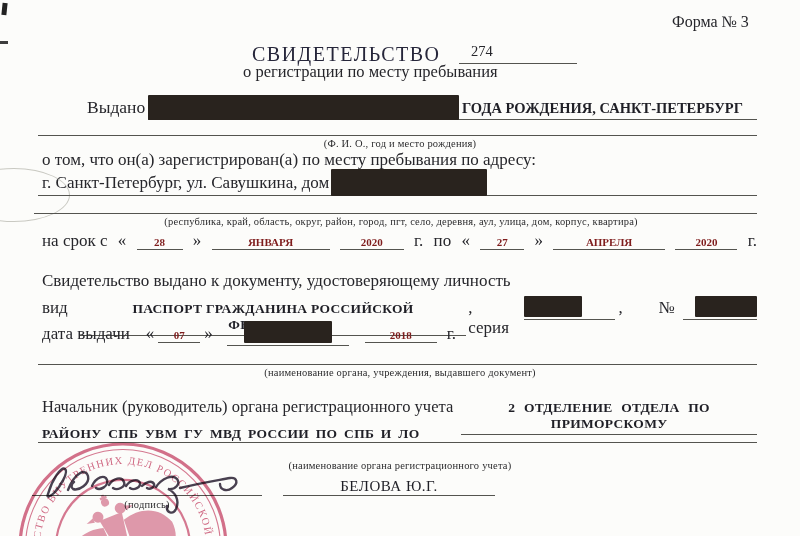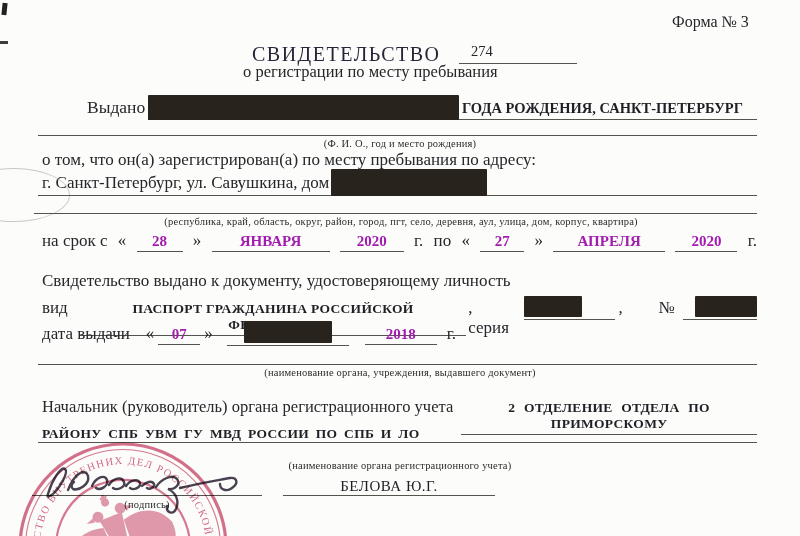--- a/index.html
+++ b/index.html
@@ -9,21 +9,21 @@
     font-family:"Liberation Serif","DejaVu Serif",serif;
     color:#26262b;
   }
   .abs{position:absolute;white-space:nowrap;}
   .hline{position:absolute;height:0;border-top:1.4px solid #54544f;z-index:2;}
   .caption{position:absolute;font-size:10.5px;color:#2c2c2e;text-align:center;letter-spacing:.2px;z-index:2;white-space:nowrap;}
   .redact{position:absolute;background:#29231e;border-radius:1px;z-index:3;}
   .redact-inline{display:inline-block;background:#29231e;border-radius:1px;vertical-align:-4px;}
   .body-text{font-size:17px;}
   .caps{font-weight:bold;font-size:13.5px;letter-spacing:.3px;color:#1f1f26;}
-  .val{font-weight:bold;font-size:15px;color:#a21caf;}
+  .val{font-weight:bold;font-size:11px;color:#7f1d1d;}
   .row{position:absolute;display:flex;align-items:baseline;z-index:2;}
   .seg{border-bottom:1.4px solid #54544f;text-align:center;padding-bottom:1px;}
   .artifact{position:absolute;z-index:1;}
   .stamp-svg{position:absolute;left:12px;top:436px;width:222px;height:222px;z-index:4;
     opacity:.85;filter:blur(.4px);mix-blend-mode:multiply;}
   .sig-svg{position:absolute;left:34px;top:456px;width:215px;height:75px;z-index:5;
     opacity:.92;mix-blend-mode:multiply;}
 </style>
 </head>
 <body>

